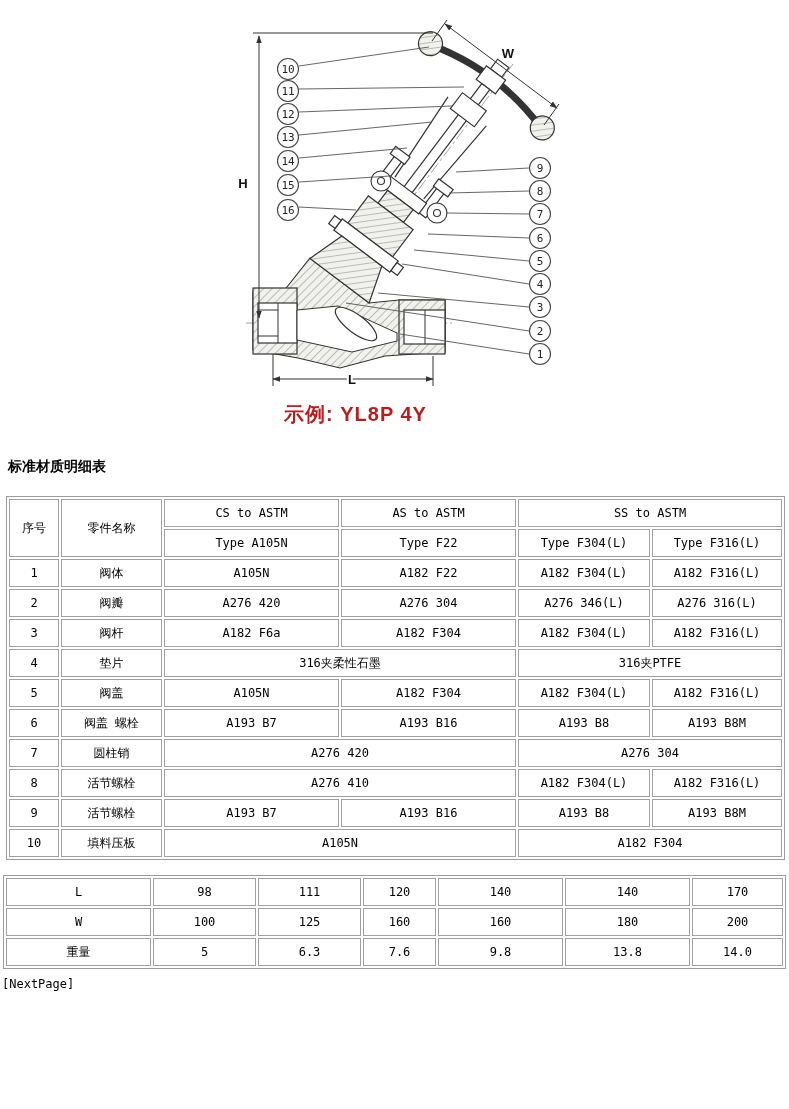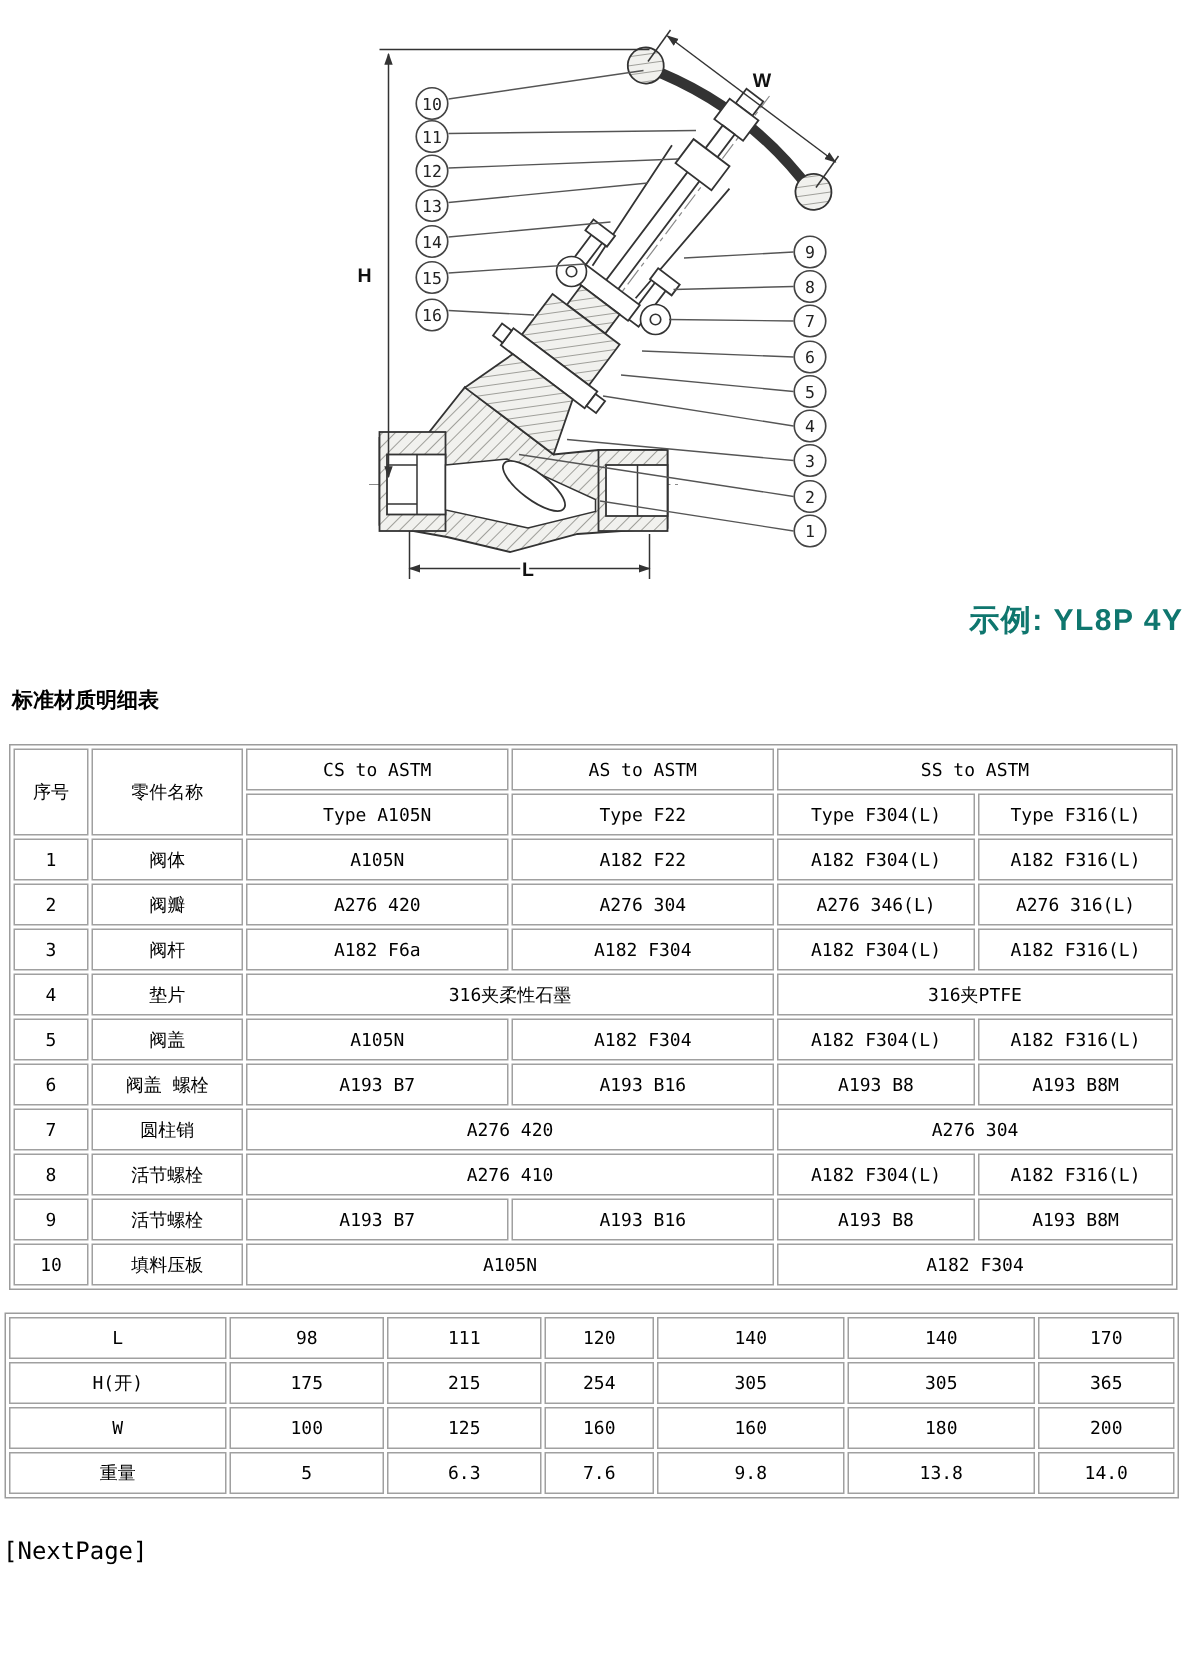--- a/index.html
+++ b/index.html
@@ -1,27 +1,27 @@
 <!DOCTYPE html>
 <html><head>
 <meta charset="utf-8">
 <style>
   html,body{margin:0;padding:0;background:#fff;}
   body{width:789px;color:#000;font-family:"DejaVu Sans Mono","Liberation Mono",monospace;}
   .diagram-wrap{position:relative;width:789px;height:398px;}
   svg text{font-family:"DejaVu Sans Mono",monospace;}
   .callout-num{font-size:11px;fill:#222;}
   .dim-label{font:bold 13px "Liberation Sans",sans-serif;fill:#111;paint-order:stroke;stroke:#fff;stroke-width:4px;}
-  .caption{margin:4px 0 16px 284px;font:bold 20px/24px "Liberation Sans",sans-serif;letter-spacing:1px;color:#0f766e;text-align:right;}
+  .caption{margin:4px 0 16px 284px;font:bold 20px/24px "Liberation Sans",sans-serif;letter-spacing:1px;color:#b91c1c;}
   .section-title{margin:32px 16px 0 8px;font:bold 14px/16px "Liberation Sans",sans-serif;}
   table{border-collapse:separate;border-spacing:2px;background:#fff;border:1px solid #9c9c9c;}
   table.mat{margin:22px 0 0 6px;table-layout:fixed;width:779px;}
   table.dim{margin:15px 0 0 3px;table-layout:fixed;width:781px;}
   th,td{border:1px solid #a0a0a0;text-align:center;vertical-align:middle;font-size:12px;font-weight:normal;height:26px;padding:0 2px;overflow:hidden;white-space:nowrap;}
-  .next-page{margin:25px 0 0 2px;font-size:16px;}
+  .next-page{margin:8px 0 0 2px;font-size:12px;}
 </style>
 </head>
 <body>
 
 <div class="diagram-wrap">
 <svg width="789" height="398" viewBox="0 0 789 398">
   <defs>
     <pattern id="hatch" patternUnits="userSpaceOnUse" width="6" height="6" patternTransform="rotate(45)">
       <rect width="6" height="6" fill="#f1f1ee"></rect>
       <line x1="0" y1="0" x2="0" y2="6" stroke="#8d8d88" stroke-width="1.1"></line>
@@ -307,29 +307,20 @@
       <tr>
         <td>L</td>
         <td>98</td>
         <td>111</td>
         <td>120</td>
         <td>140</td>
         <td>140</td>
         <td>170</td>
       </tr>
       <tr>
-        <td>H(开)</td>
-        <td>175</td>
-        <td>215</td>
-        <td>254</td>
-        <td>305</td>
-        <td>305</td>
-        <td>365</td>
-      </tr>
-      <tr>
         <td>W</td>
         <td>100</td>
         <td>125</td>
         <td>160</td>
         <td>160</td>
         <td>180</td>
         <td>200</td>
       </tr>
       <tr>
         <td>重量</td>

